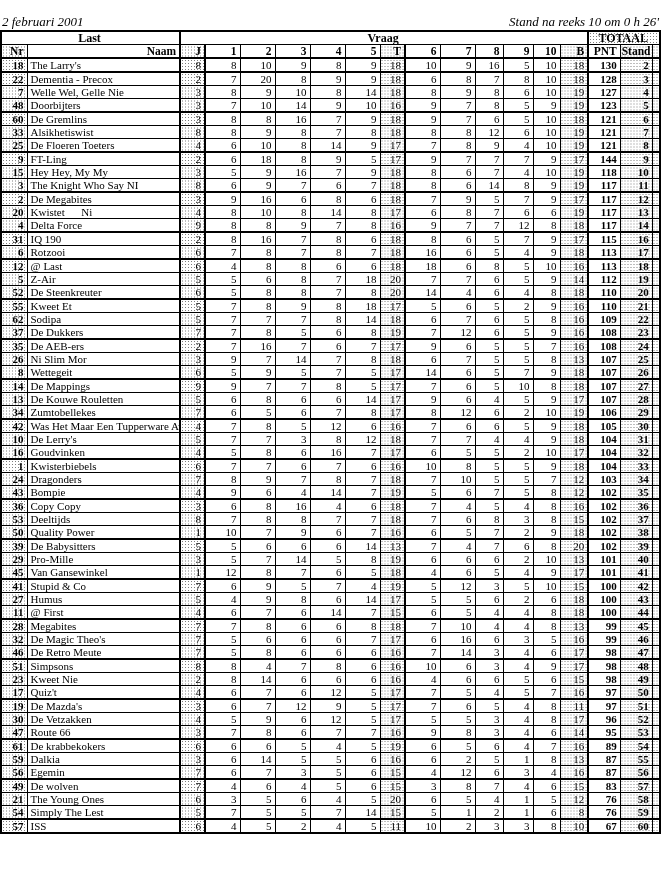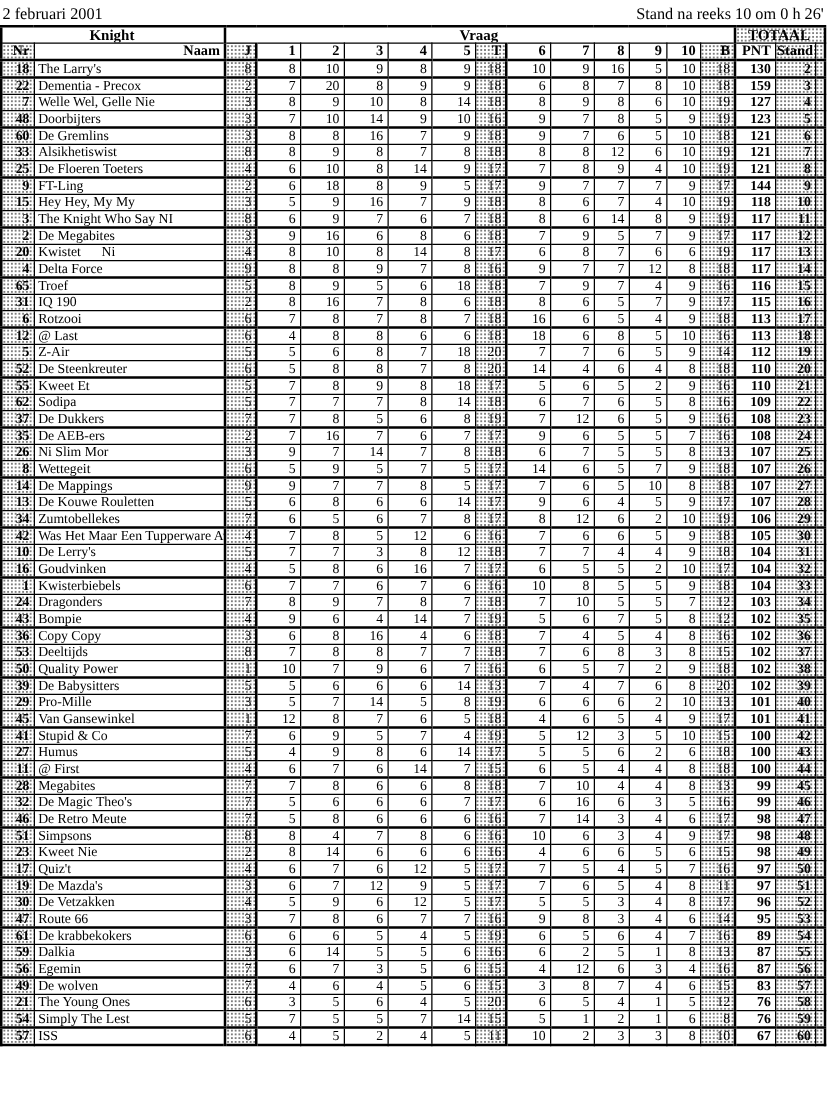--- a/index.html
+++ b/index.html
@@ -1,17 +1,17 @@
 <!DOCTYPE html>
 <html><head>
 <meta charset="utf-8">
 <style>
   html,body{margin:0;padding:0;background:#fff;}
   body{width:662px;height:891px;font-family:"Liberation Serif",serif;color:#000;overflow:hidden;}
-  .topline{display:flex;justify-content:space-between;align-items:center;height:19px;padding:1px 3px 0 2px;font-size:13px;}
+  .topline{display:flex;justify-content:space-between;align-items:flex-end;height:19px;padding:11px 3px 0 2px;font-size:13px;font-style:italic;}
   table{border-collapse:collapse;table-layout:fixed;width:661px;margin-left:0;}
   td,th{border:1px solid #000;height:12px;padding:0 3px 0 1px;font-size:11px;line-height:12px;overflow:hidden;white-space:pre;font-weight:normal;}
   th{font-weight:bold;font-size:11.5px;}
   .num{text-align:right;}
   .ctr{text-align:center;}
   .name{text-align:left;padding-left:3px;}
   .bold{font-weight:bold;}
   .hatch{background-image:radial-gradient(#7d7d7d 0.6px,rgba(0,0,0,0) 0.75px);background-size:3px 3px;}
   .vthick{border-left-width:2px;}
   .hb td{border-bottom-width:2px;}
@@ -43,21 +43,21 @@
       <col style="width:28px">
       <col style="width:30px">
       <col style="width:27px">
     <col style="width:28px">
       <col style="width:32px">
       <col style="width:32px">
       <col style="width:8px">
   </colgroup>
   <thead>
     <tr class="grouphead">
-      <th colspan="2" class="ctr">Knight</th>
+      <th colspan="2" class="ctr">Last</th>
       <th colspan="13" class="ctr vthick">Vraag</th>
       <th colspan="3" class="ctr hatch vthick">TOTAAL</th>
     </tr>
     <tr class="colhead">
       <th class="num hatch">Nr</th>
       <th class="name">Naam</th>
       <th class="ctr hatch vthick">J</th>
       <th class="num vthick">1</th>
       <th class="num">2</th>
       <th class="num">3</th>
@@ -105,21 +105,21 @@
         <td class="num">8</td>
         <td class="num">9</td>
         <td class="num">9</td>
         <td class="num hatch">18</td>
         <td class="num vthick">6</td>
         <td class="num">8</td>
         <td class="num">7</td>
         <td class="num">8</td>
         <td class="num">10</td>
         <td class="num hatch">18</td>
-        <td class="num bold vthick">159</td>
+        <td class="num bold vthick">128</td>
         <td class="num hatch bold">3</td>
         <td class="ctr hatch"></td>
       </tr>
       <tr>
         <td class="num hatch bold">7</td>
         <td class="name">Welle Wel, Gelle Nie</td>
         <td class="num hatch vthick">3</td>
         <td class="num vthick">8</td>
         <td class="num">9</td>
         <td class="num">10</td>
@@ -330,40 +330,20 @@
         <td class="num">7</td>
         <td class="num">7</td>
         <td class="num">12</td>
         <td class="num">8</td>
         <td class="num hatch">18</td>
         <td class="num bold vthick">117</td>
         <td class="num hatch bold">14</td>
         <td class="ctr hatch"></td>
       </tr>
       <tr>
-        <td class="num hatch bold">65</td>
-        <td class="name">Troef</td>
-        <td class="num hatch vthick">5</td>
-        <td class="num vthick">8</td>
-        <td class="num">9</td>
-        <td class="num">5</td>
-        <td class="num">6</td>
-        <td class="num">18</td>
-        <td class="num hatch">18</td>
-        <td class="num vthick">7</td>
-        <td class="num">9</td>
-        <td class="num">7</td>
-        <td class="num">4</td>
-        <td class="num">9</td>
-        <td class="num hatch">16</td>
-        <td class="num bold vthick">116</td>
-        <td class="num hatch bold">15</td>
-        <td class="ctr hatch"></td>
-      </tr>
-      <tr>
         <td class="num hatch bold">31</td>
         <td class="name">IQ 190</td>
         <td class="num hatch vthick">2</td>
         <td class="num vthick">8</td>
         <td class="num">16</td>
         <td class="num">7</td>
         <td class="num">8</td>
         <td class="num">6</td>
         <td class="num hatch">18</td>
         <td class="num vthick">8</td>

